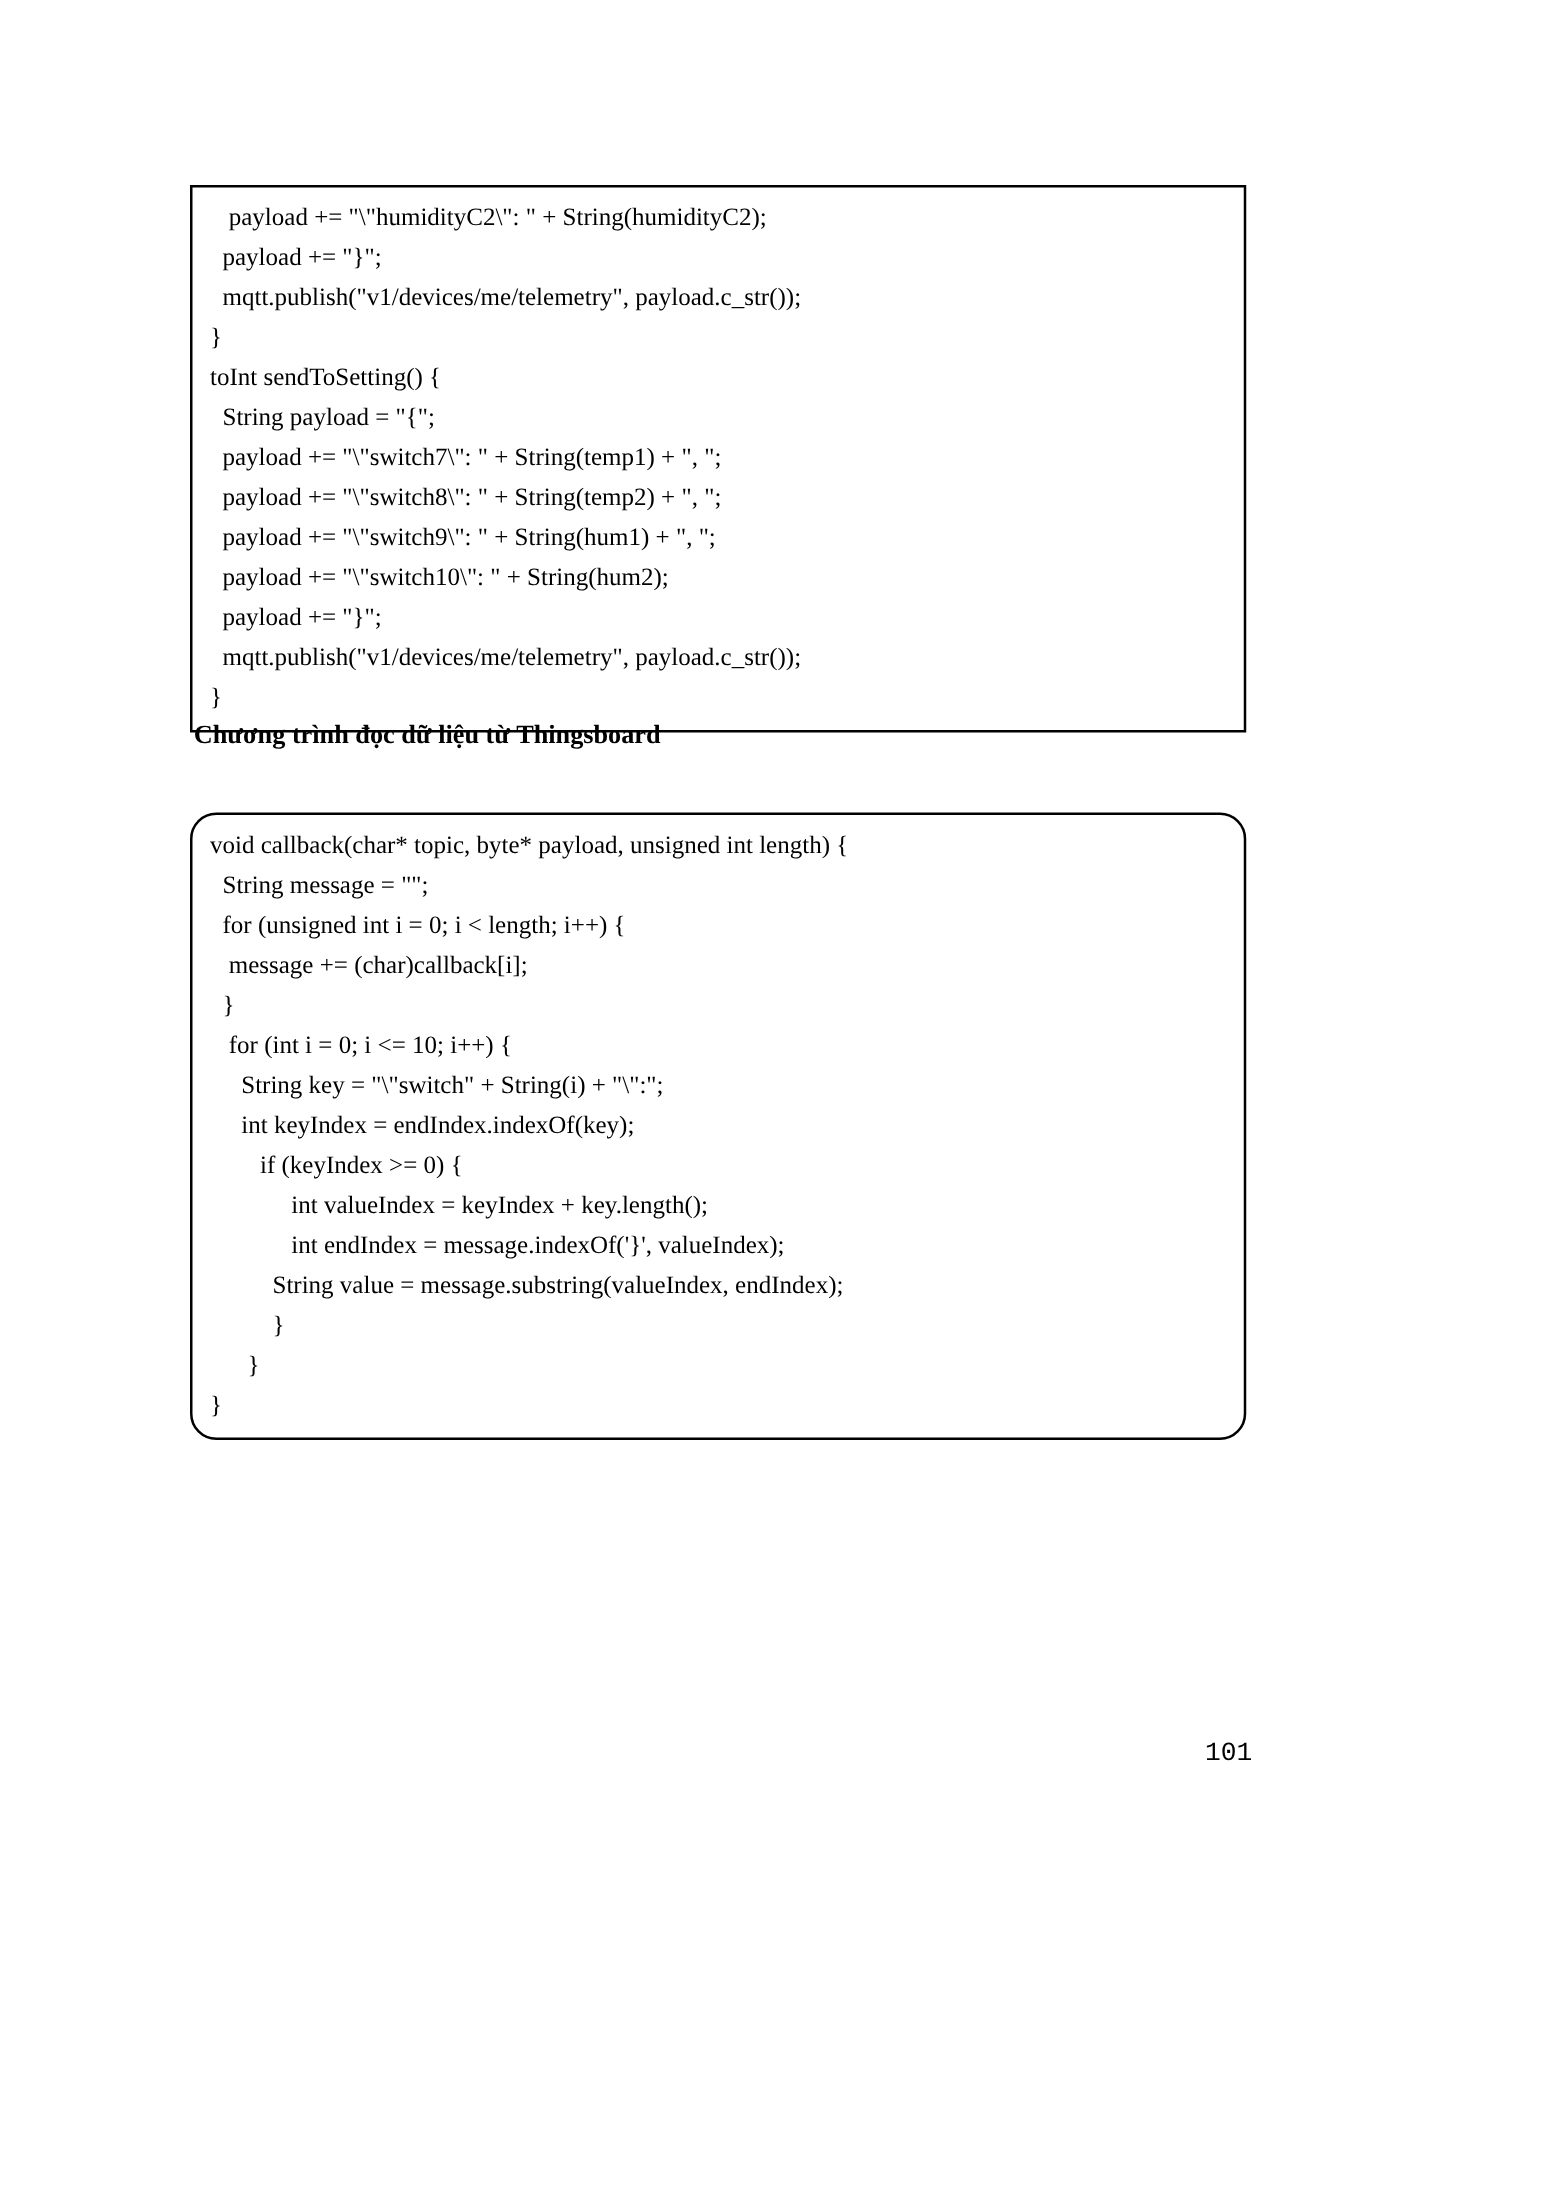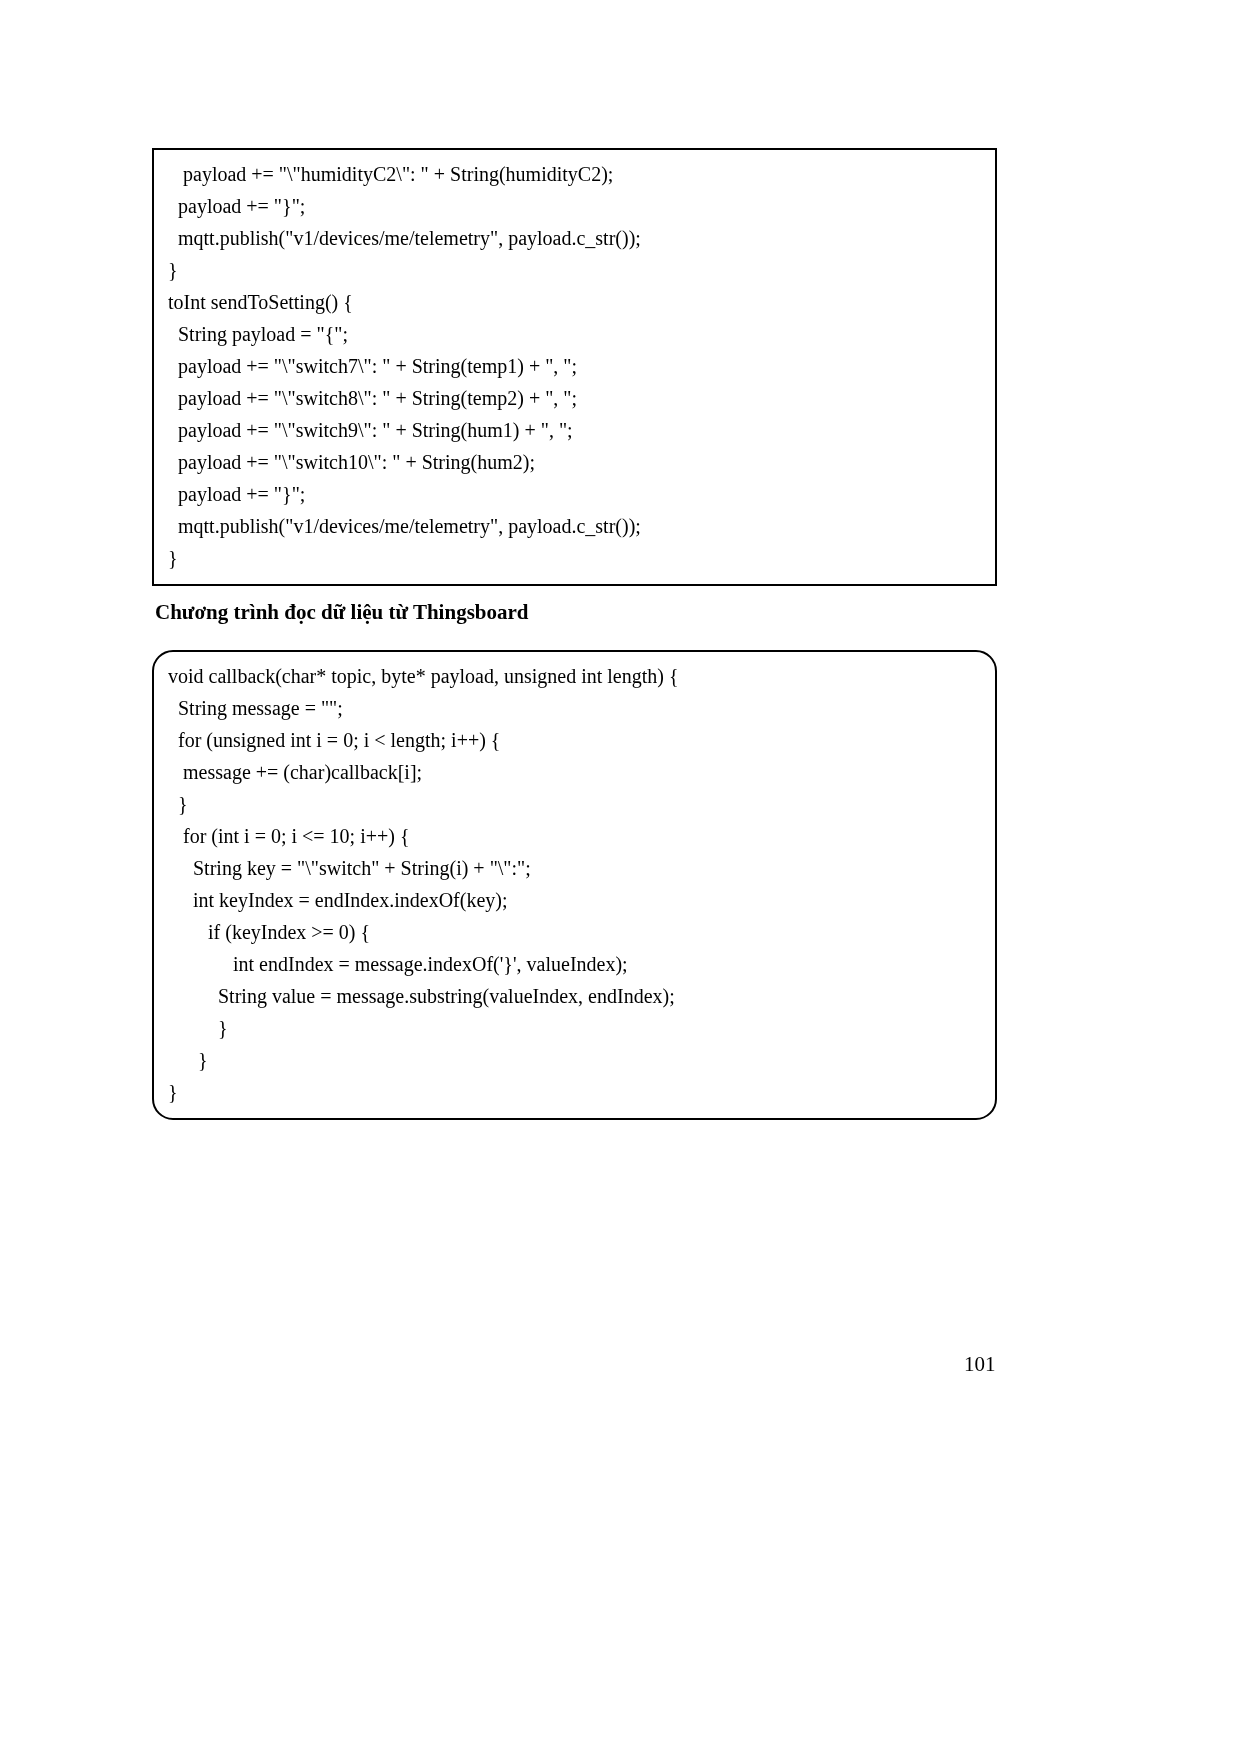--- a/index.html
+++ b/index.html
@@ -25,31 +25,31 @@
   #code-box-2 { top: 650px; border-radius: 21px; }
   .code-line {
     font-size: 20px;
     line-height: 32px;
     white-space: pre;
     font-family: "Liberation Serif", serif;
   }
   .heading {
     position: absolute;
     left: 155px;
-    top: 600px;
+    top: 575px;
     font-size: 21px;
     font-weight: bold;
     font-family: "Liberation Serif", serif;
   }
   .page-number {
     position: absolute;
     left: 964px;
-    top: 1352px;
+    top: 1392px;
     font-size: 21px;
-    font-family: Liberation Serif, serif;
+    font-family: Liberation Mono, monospace;
   }
 </style>
 </head>
 <body>
 
 <div class="page">
 
   <div class="code-box" id="code-box-1">
     <div class="code-line">   payload += "\"humidityC2\": " + String(humidityC2);</div>
     <div class="code-line">  payload += "}";</div>
@@ -71,20 +71,21 @@
   <div class="code-box" id="code-box-2">
     <div class="code-line">void callback(char* topic, byte* payload, unsigned int length) {</div>
     <div class="code-line">  String message = "";</div>
     <div class="code-line">  for (unsigned int i = 0; i &lt; length; i++) {</div>
     <div class="code-line">   message += (char)callback[i];</div>
     <div class="code-line">  }</div>
     <div class="code-line">   for (int i = 0; i &lt;= 10; i++) {</div>
     <div class="code-line">     String key = "\"switch" + String(i) + "\":";</div>
     <div class="code-line">     int keyIndex = endIndex.indexOf(key);</div>
     <div class="code-line">        if (keyIndex &gt;= 0) {</div>
+    <div class="code-line">             int valueIndex = keyIndex + key.length();</div>
     <div class="code-line">             int endIndex = message.indexOf('}', valueIndex);</div>
     <div class="code-line">          String value = message.substring(valueIndex, endIndex);</div>
     <div class="code-line">          }</div>
     <div class="code-line">      }</div>
     <div class="code-line">}</div>
   </div>
 
   <div class="page-number">101</div>
 
 </div>

